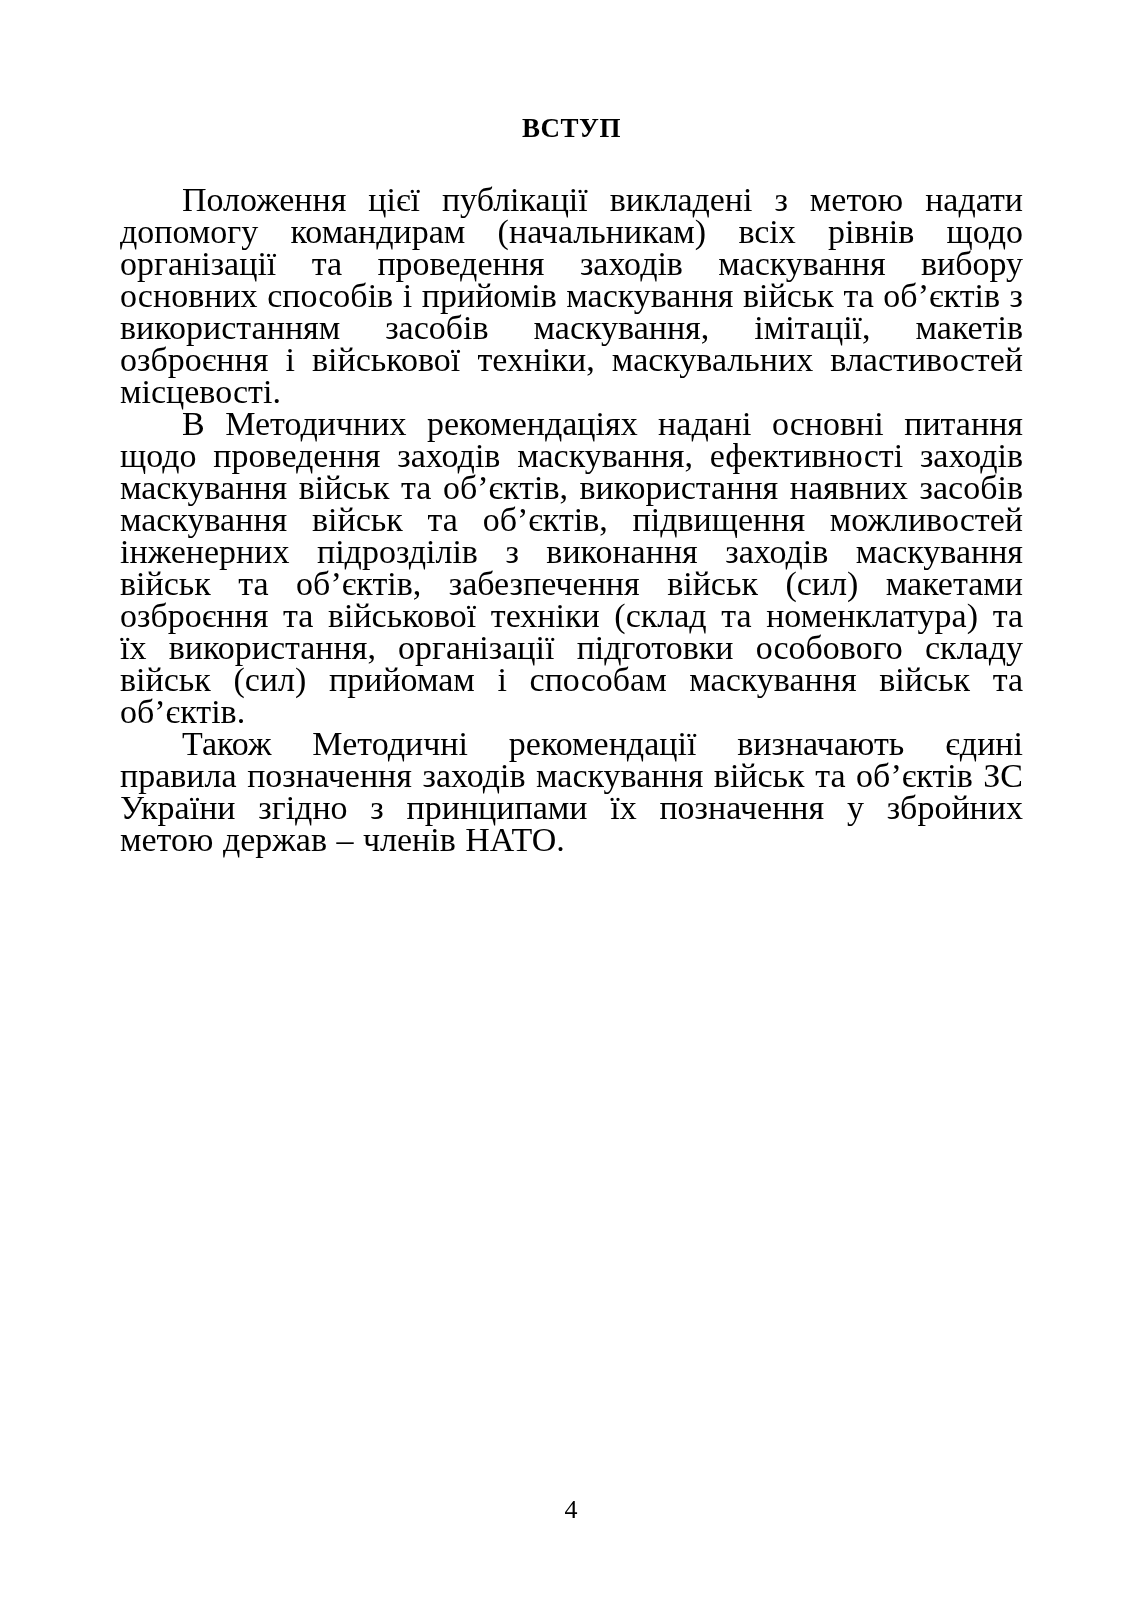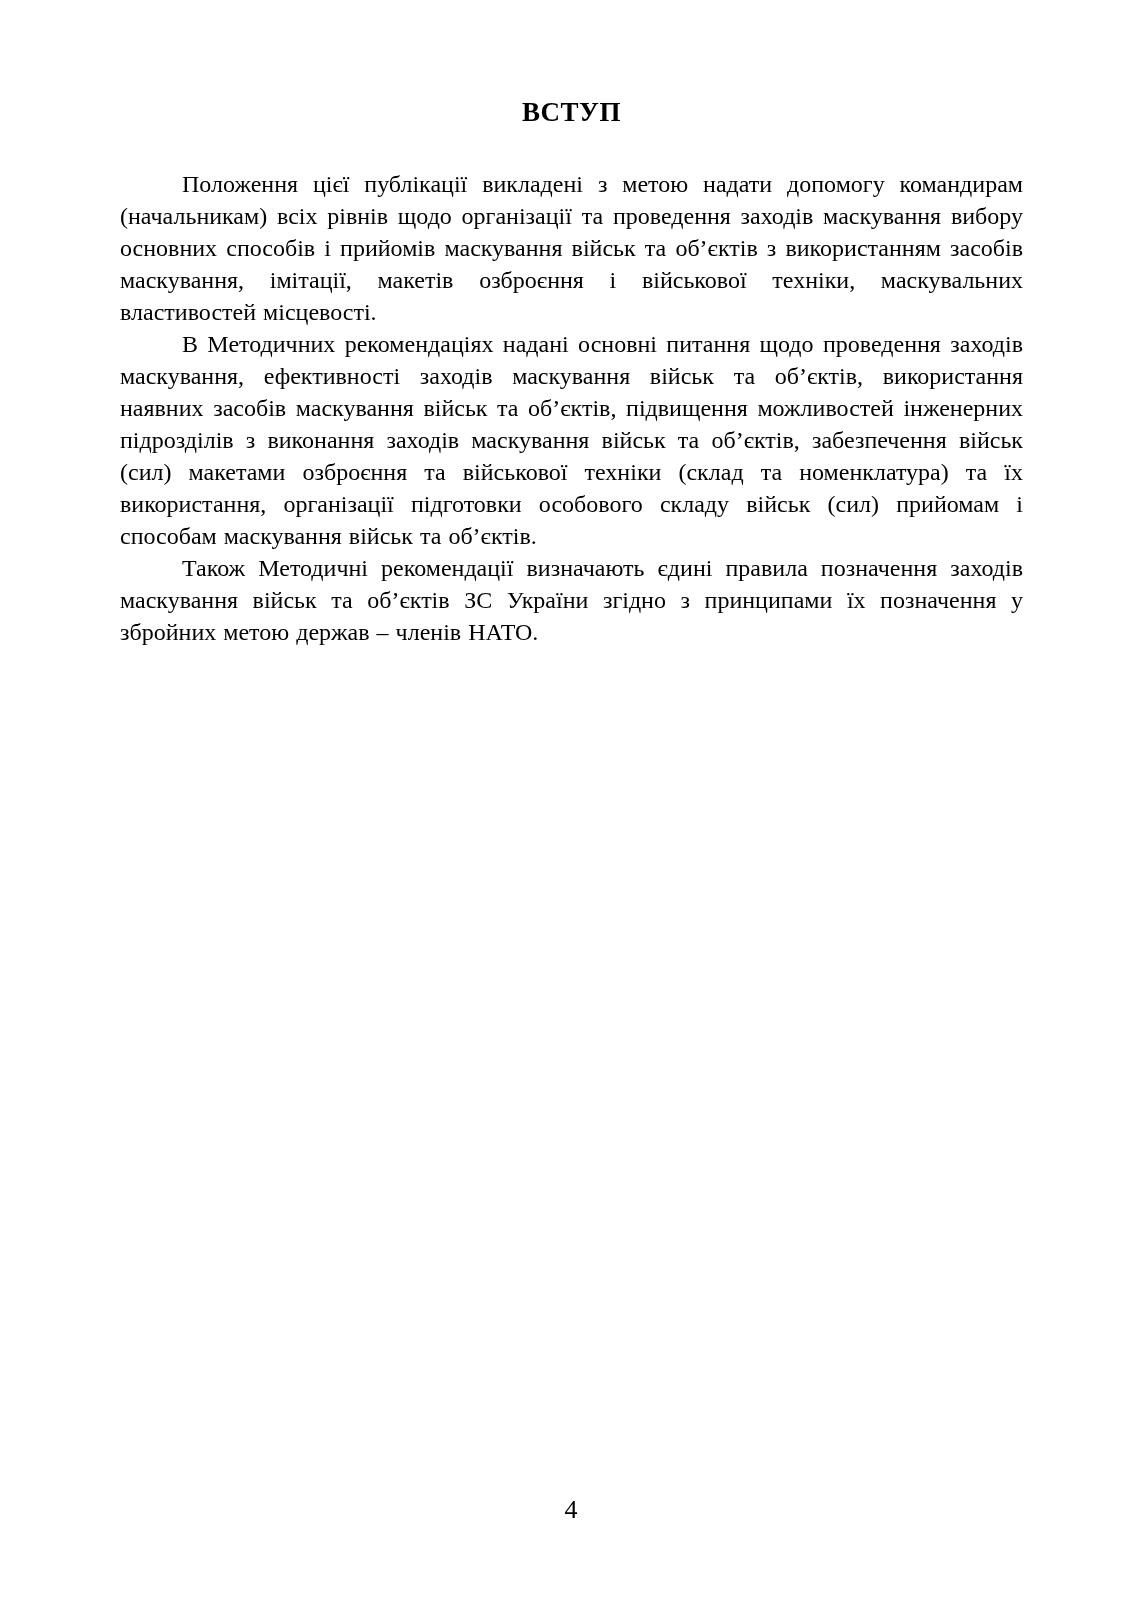--- a/index.html
+++ b/index.html
@@ -14,34 +14,34 @@
     height: 1615px;
     margin: 0 auto;
     background: #ffffff;
     color: #000000;
     font-family: "Liberation Serif", "DejaVu Serif", serif;
     overflow: hidden;
     box-sizing: border-box;
   }
   .content {
     position: absolute;
-    top: 96px;
+    top: 112px;
     left: 120px;
     width: 903px;
   }
   .doc-title {
     font-size: 27px;
     font-weight: bold;
     line-height: 32px;
     text-align: center;
     letter-spacing: 0.5px;
     margin: 0 0 40px 0;
   }
   .doc-paragraph {
-    font-size: 24px;
+    font-size: 34px;
     line-height: 32px;
     text-align: justify;
     text-indent: 62px;
     margin: 0;
     word-spacing: 1px;
   }
   .page-number {
     position: absolute;
     left: 0;
     right: 0;

